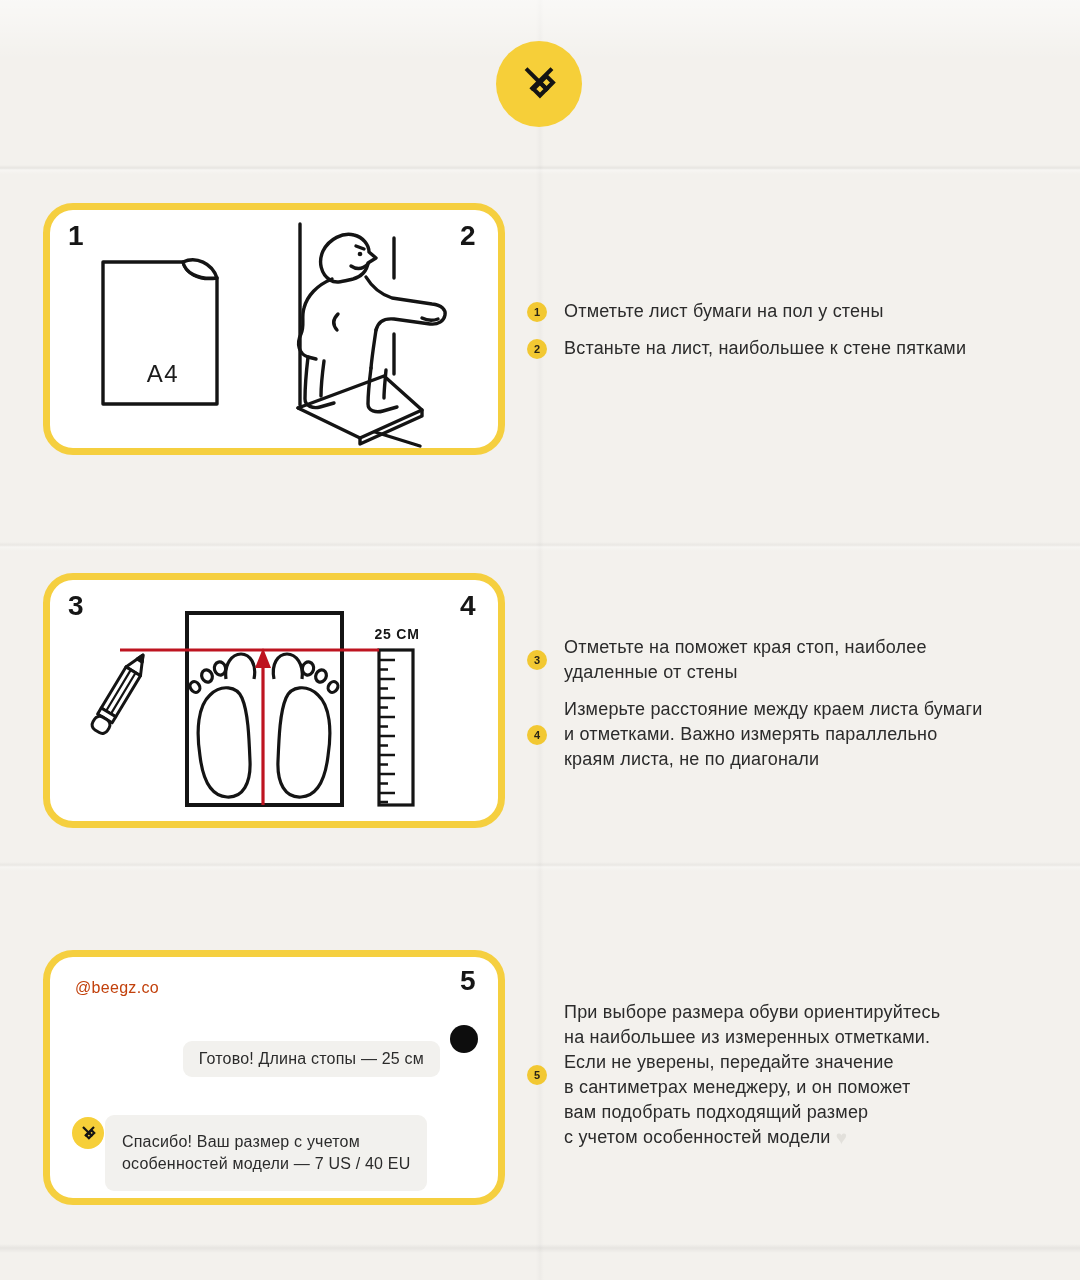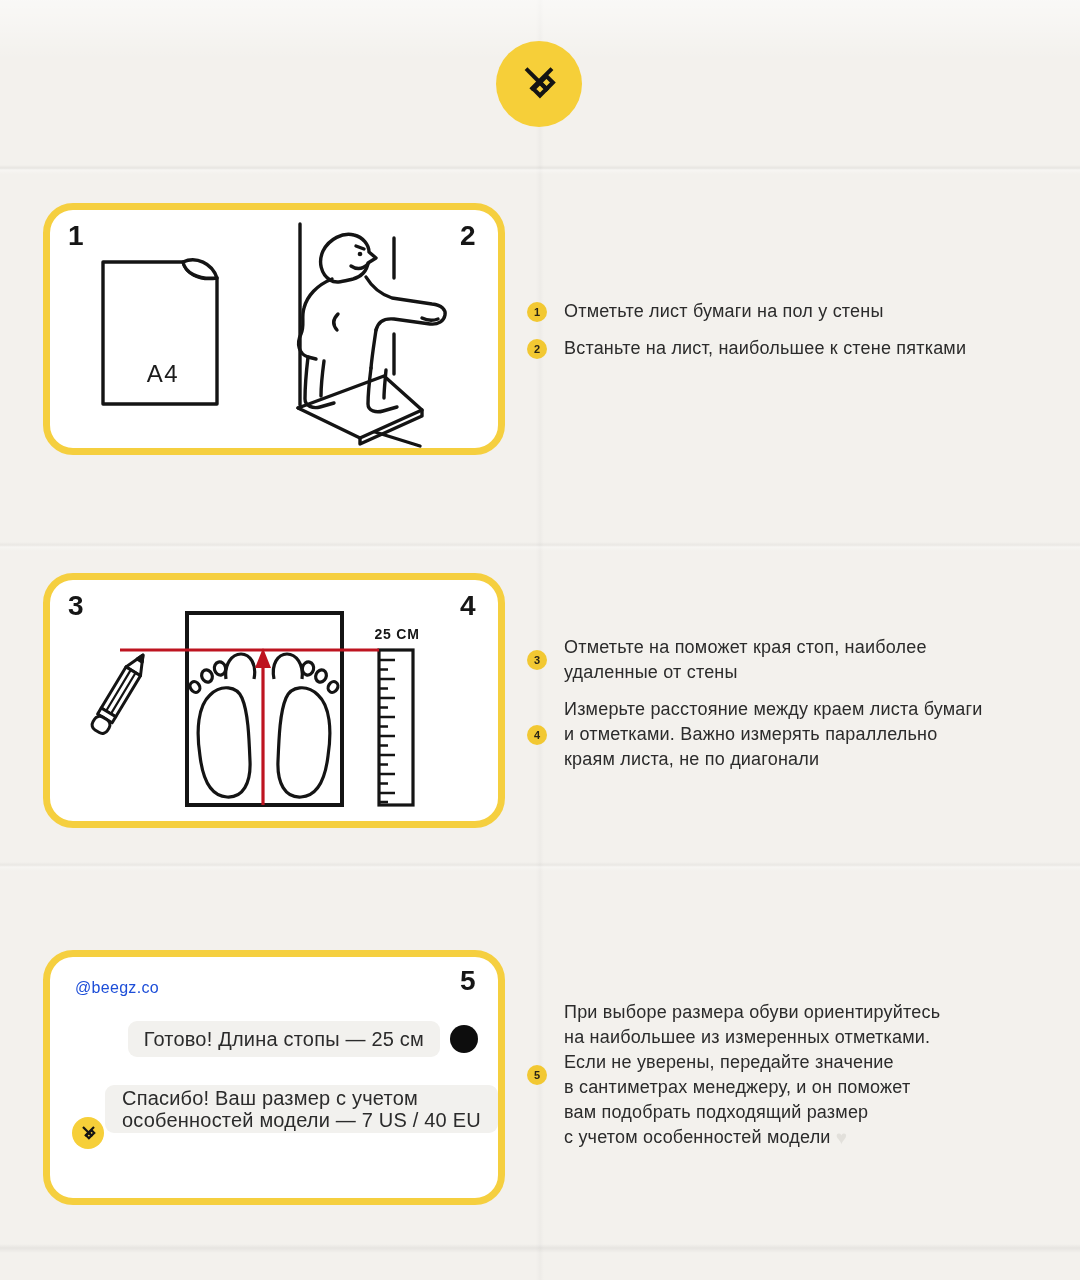--- a/index.html
+++ b/index.html
@@ -42,27 +42,27 @@
   .badge{
     flex:0 0 20px; width:20px; height:20px; border-radius:50%; background:#F2C832;
     color:#2a2416; font-size:11px; font-weight:700;
     display:flex; align-items:center; justify-content:center;
   }
   .step-text{
     font-size:18px; line-height:25px; color:#2b2b2b; letter-spacing:.2px;
     white-space:pre-line;
   }
   .heart{font-size:19px; color:#E2E0DB; vertical-align:-1px;}
-  .handle{position:absolute; left:25px; top:22px; font-size:16px; color:#1d4ed8; letter-spacing:.3px;}
+  .handle{position:absolute; left:25px; top:22px; font-size:16px; color:#c2410c; letter-spacing:.3px;}
   .bubble{
     position:absolute; background:#F2F1EE; border-radius:9px; color:#2b2b2b;
-    font-size:20px; line-height:22px; letter-spacing:.2px; white-space:pre-line;
+    font-size:16px; line-height:22px; letter-spacing:.2px; white-space:pre-line;margin-top:20px;
   }
   .bubble-right{top:64px; right:58px; padding:7px 16px;}
-  .bubble-left{top:128px; left:55px; padding:2px 17px;}
+  .bubble-left{top:138px; left:55px; padding:16px 17px;}
   .avatar-dot{position:absolute; right:20px; top:68px; width:28px; height:28px; border-radius:50%; background:#0d0d0d;}
   .avatar-bee{
     position:absolute; left:22px; top:160px; width:32px; height:32px; border-radius:50%;
     background:#F6CF39; display:flex; align-items:center; justify-content:center;
   }
 </style>
 </head>
 <body>
 
 <div class="poster">

